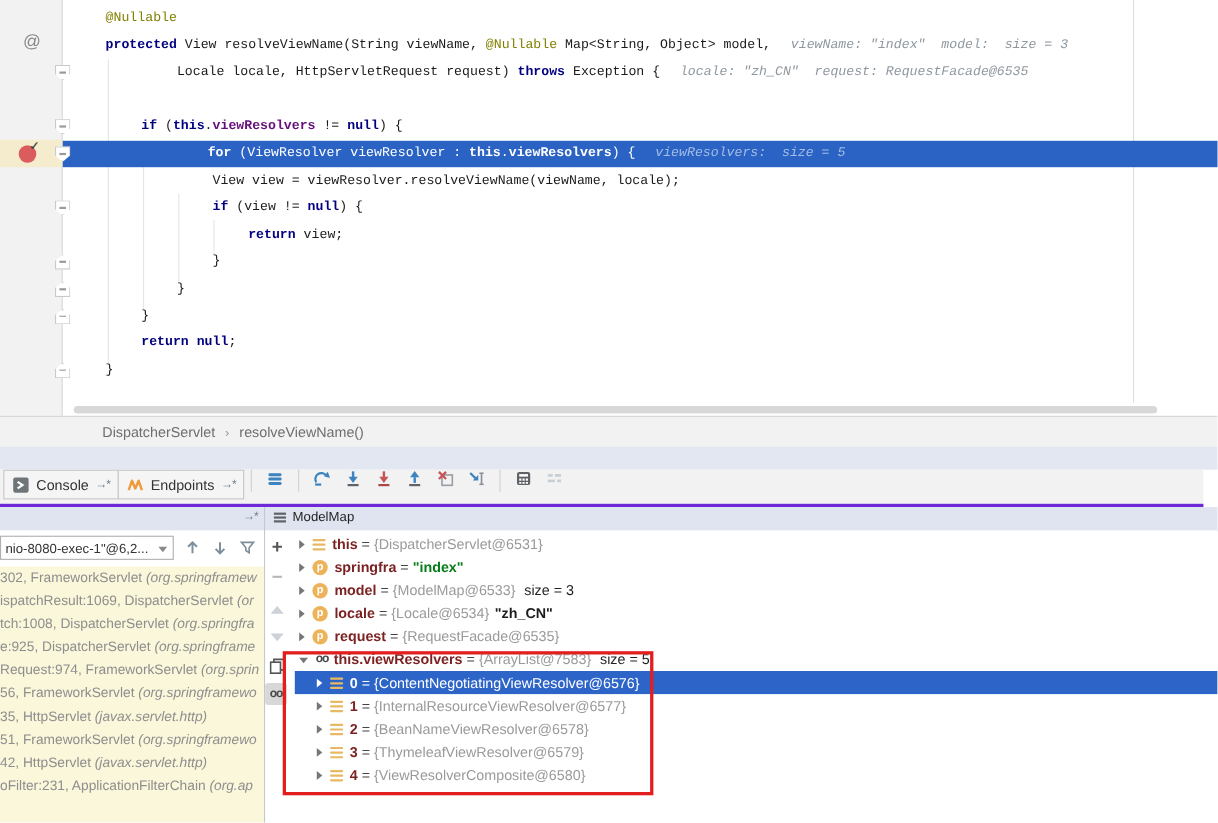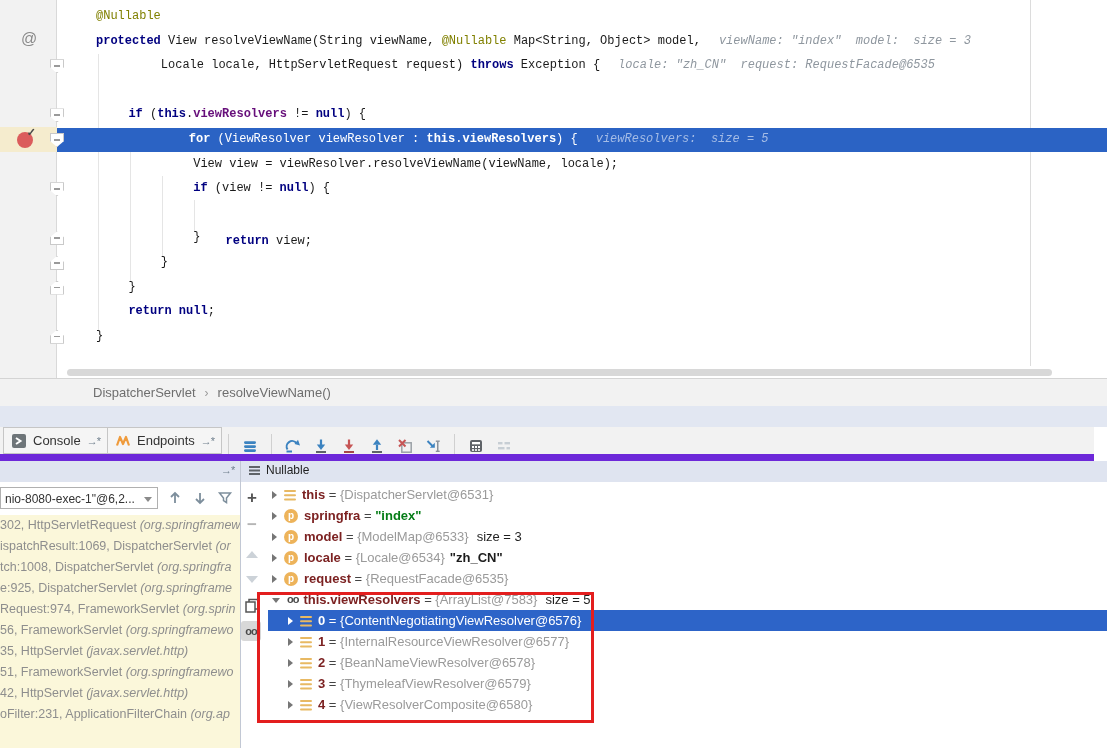--- a/index.html
+++ b/index.html
@@ -34,21 +34,21 @@
 
   
   .breadcrumb{position:absolute;left:0;top:378px;width:1107px;height:28px;background:#f2f2f2;
               border-top:1px solid #d4d4d4;display:flex;align-items:center;padding-left:93px;box-sizing:border-box;
               font-size:13px;color:#6e6e6e;gap:9px}
   .crumb-sep{color:#9a9a9a;font-size:12px}
 
   
   .band{position:absolute;left:0;top:406px;width:1107px;height:21px;background:#e2e7f2}
   .dbg-toolbar{position:absolute;left:0;top:427px;width:1094px;height:34px;background:#f2f2f2;
-               border-bottom:7px solid #6d28d9;display:flex;align-items:flex-end;padding-left:3px;box-sizing:border-box}
+               border-bottom:3px solid #6d28d9;display:flex;align-items:flex-start;padding-left:3px;box-sizing:border-box}
   .tab{height:25px;border:1px solid #c6c6c6;background:#f5f5f5;display:flex;align-items:center;
        padding:0 7px;gap:6px;font-size:13px;color:#333;margin-right:-1px}
   .tab-suffix{color:#6f7f8d;font-size:11px;letter-spacing:-1px}
   .tb-sep{width:1px;height:20px;background:#d0d0d0;margin:0 7px}
   .tb-icon{width:16px;height:16px;margin:0 6px;display:flex;align-items:center;justify-content:center}
 
   
   .pheaders{position:absolute;left:0;top:461px;width:1107px;height:21px;background:#dfe4f0;border-bottom:1px solid #ccd3e2}
   .pin{position:absolute;left:221px;top:3px;color:#6f7f8d;font-size:11px;letter-spacing:-1px}
   .vdiv{position:absolute;left:240px;top:461px;width:1px;height:287px;background:#c2c8d4;z-index:6}
@@ -120,21 +120,21 @@
   <div class="exec-bar"></div>
   <div id="code-lines">
       <div class="code-line" style="top: 4px; left: 96px;"><span class="a">@Nullable</span></div>
       <div class="code-line" style="top: 28.6px; left: 96px;"><span class="k">protected</span><span class="d"> View resolveViewName(String viewName, </span><span class="a">@Nullable</span><span class="d"> Map&lt;String, Object&gt; model,</span><span class="hint">viewName: "index"  model:  size = 3</span></div>
       <div class="code-line" style="top: 53.2px; left: 160.8px;"><span class="d">Locale locale, HttpServletRequest request) </span><span class="k">throws</span><span class="d"> Exception {</span><span class="hint">locale: "zh_CN"  request: RequestFacade@6535</span></div>
       <div class="code-line" style="top: 77.8px; left: 96px;"></div>
       <div class="code-line" style="top: 102.4px; left: 128.4px;"><span class="k">if</span><span class="d"> (</span><span class="k">this</span><span class="d">.</span><span class="f">viewResolvers</span><span class="d"> != </span><span class="k">null</span><span class="d">) {</span></div>
       <div class="code-line exec" style="top: 127px; left: 160.8px; margin-left: 28px;"><span class="xk">for</span><span class="x"> (ViewResolver viewResolver : </span><span class="xk">this</span><span class="x">.</span><span class="xk">viewResolvers</span><span class="x">) {</span><span class="hint">viewResolvers:  size = 5</span></div>
       <div class="code-line" style="top: 151.6px; left: 193.2px;"><span class="d">View view = viewResolver.resolveViewName(viewName, locale);</span></div>
       <div class="code-line" style="top: 176.2px; left: 193.2px;"><span class="k">if</span><span class="d"> (view != </span><span class="k">null</span><span class="d">) {</span></div>
-      <div class="code-line" style="top: 200.8px; left: 225.6px; margin-top: 28px;"><span class="k">return</span><span class="d"> view;</span></div>
+      <div class="code-line" style="top: 200.8px; left: 225.6px;"><span class="k">return</span><span class="d"> view;</span></div>
       <div class="code-line" style="top: 225.4px; left: 193.2px;"><span class="d">}</span></div>
       <div class="code-line" style="top: 250px; left: 160.8px;"><span class="d">}</span></div>
       <div class="code-line" style="top: 274.6px; left: 128.4px;"><span class="d">}</span></div>
       <div class="code-line" style="top: 299.2px; left: 128.4px;"><span class="k">return</span><span class="d"> </span><span class="k">null</span><span class="d">;</span></div>
       <div class="code-line" style="top: 323.8px; left: 96px;"><span class="d">}</span></div>
     </div>
   <div id="fold-markers">
       <div class="fold down" style="top: 59.2px;"></div>
       <div class="fold down" style="top: 108.4px;"></div>
       <div class="fold down" style="top: 133px;"></div>
@@ -252,21 +252,21 @@
           <rect x="10.5" y="9" width="3.5" height="2.4"></rect>
         </g>
       </svg>
     </div>
   </div>
 
 <div class="pheaders">
   <div class="pin">→*</div>
   <div class="vars-header">
     <span class="ico-list"></span>
-    <span>Nullable</span>
+    <span>ModelMap</span>
   </div>
 </div>
 <div class="vdiv"></div>
 
 <div class="frames">
   <div class="thread-box">
     <span>nio-8080-exec-1"@6,2...</span>
     <div class="thread-chev"></div>
   </div>
   <div class="fr-btn" style="left:165px" id="fr-up">
@@ -278,21 +278,21 @@
       <svg width="16" height="16">
         <path d="M8 3 L8 13 M4 9 L8 13 L12 9" stroke="#7d8e9c" stroke-width="1.8" fill="none"></path>
       </svg>
     </div>
   <div class="fr-btn" style="left:215px" id="fr-filter">
       <svg width="16" height="16">
         <path d="M2.5 3 H13.5 L9.5 8 V12.5 L6.5 10.5 V8 Z" fill="none" stroke="#7d8e9c" stroke-width="1.5"></path>
       </svg>
     </div>
   <div class="fr-list" id="fr-list">
-      <div class="fr-row"><span>302, HttpServletRequest </span><span class="pkg">(org.springframew</span></div>
+      <div class="fr-row"><span>302, FrameworkServlet </span><span class="pkg">(org.springframew</span></div>
       <div class="fr-row"><span>ispatchResult:1069, DispatcherServlet </span><span class="pkg">(or</span></div>
       <div class="fr-row"><span>tch:1008, DispatcherServlet </span><span class="pkg">(org.springfra</span></div>
       <div class="fr-row"><span>e:925, DispatcherServlet </span><span class="pkg">(org.springframe</span></div>
       <div class="fr-row"><span>Request:974, FrameworkServlet </span><span class="pkg">(org.sprin</span></div>
       <div class="fr-row"><span>56, FrameworkServlet </span><span class="pkg">(org.springframewo</span></div>
       <div class="fr-row"><span>35, HttpServlet </span><span class="pkg">(javax.servlet.http)</span></div>
       <div class="fr-row"><span>51, FrameworkServlet </span><span class="pkg">(org.springframewo</span></div>
       <div class="fr-row"><span>42, HttpServlet </span><span class="pkg">(javax.servlet.http)</span></div>
       <div class="fr-row"><span>oFilter:231, ApplicationFilterChain </span><span class="pkg">(org.ap</span></div>
     </div>

